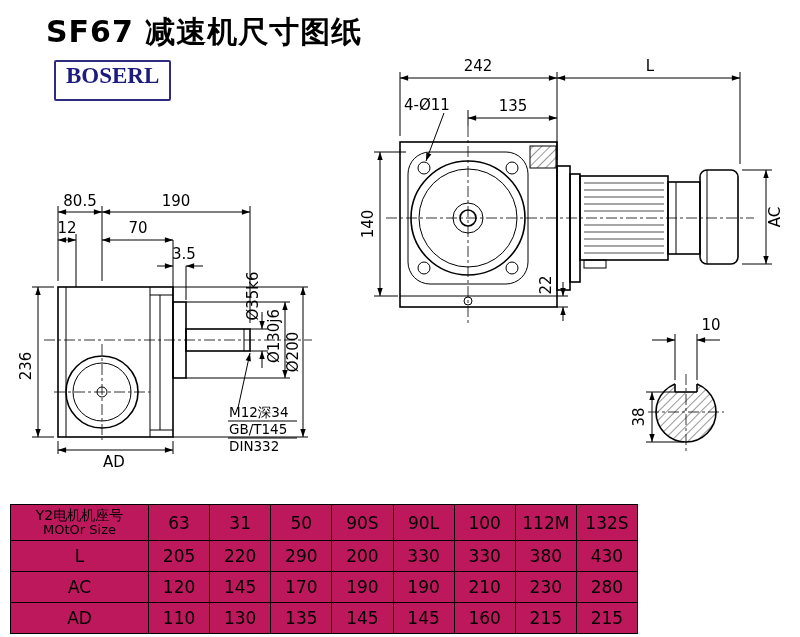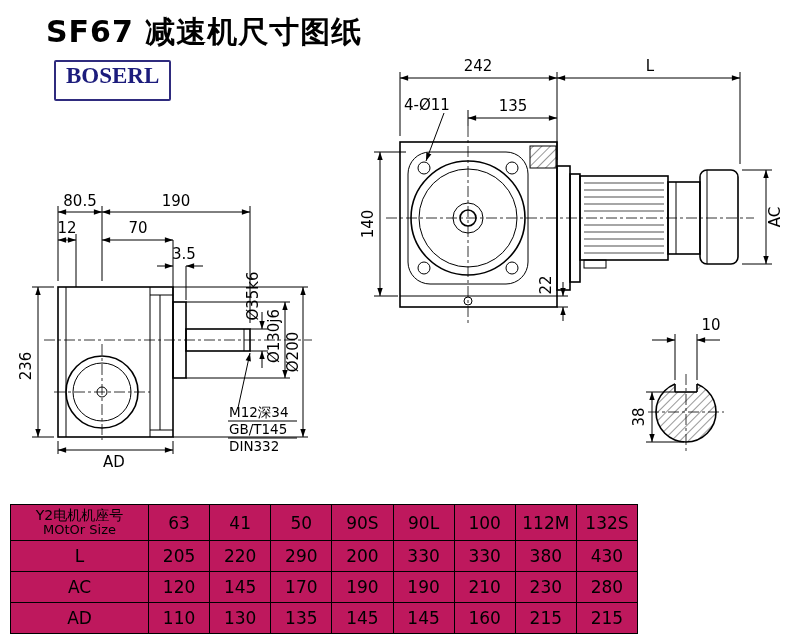--- a/index.html
+++ b/index.html
@@ -224,21 +224,21 @@
   <div class="logo">BOSERL</div>
 
   <table class="size-table">
     <tbody>
       <tr class="hdr">
         <th class="lbl">
           <div class="cn">Y2电机机座号</div>
           <div class="en">MOtOr Size</div>
         </th>
         <td>63</td>
-        <td>41</td>
+        <td>31</td>
         <td>50</td>
         <td>90S</td>
         <td>90L</td>
         <td>100</td>
         <td>112M</td>
         <td>132S</td>
       </tr>
       <tr>
         <th class="lbl">L</th>
         <td>205</td>

